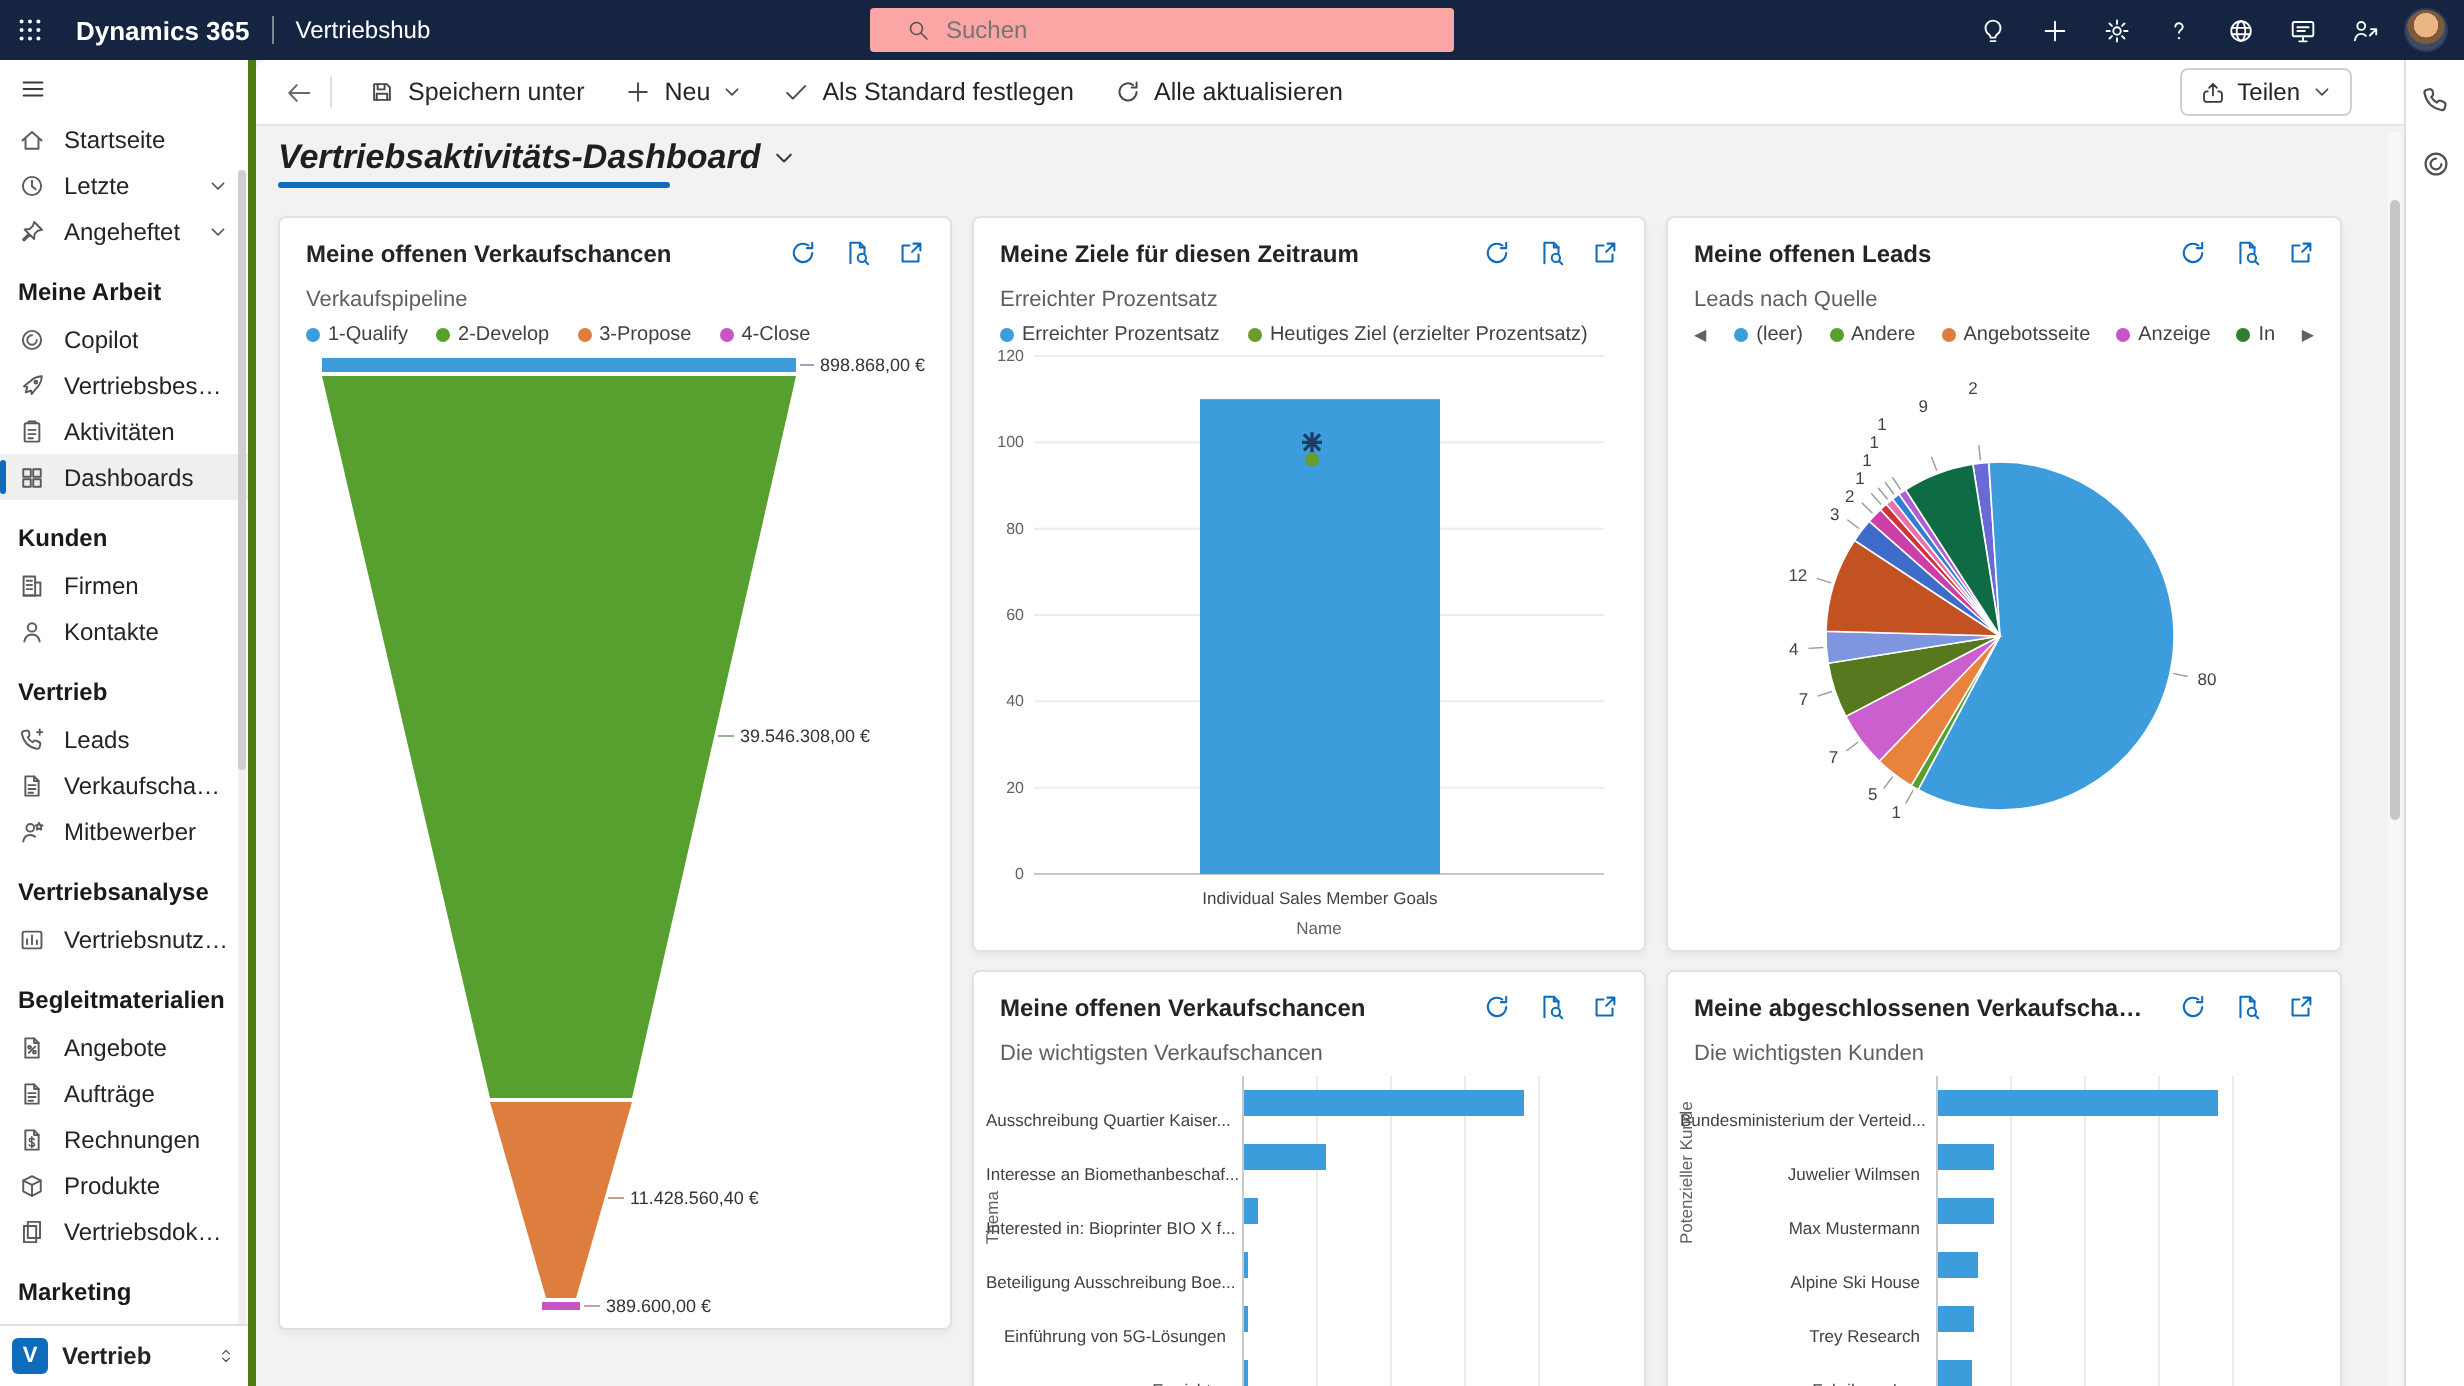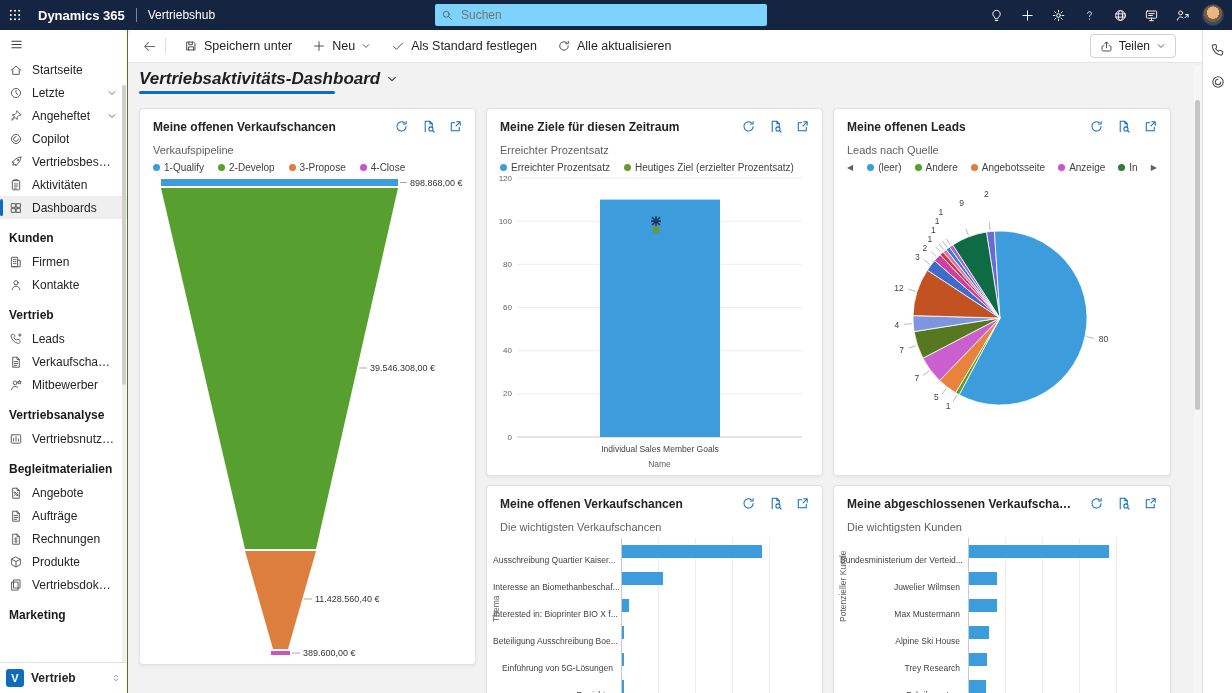--- a/index.html
+++ b/index.html
@@ -9,33 +9,33 @@
   svg{display:block;}
   .ic svg{width:15px;height:15px;}
   
   .topbar{position:absolute;top:0;left:0;width:1232px;height:30px;background:#152440;
     display:flex;align-items:center;color:#fff;z-index:50;}
   .waffle{width:30px;height:30px;display:flex;align-items:center;justify-content:center;cursor:pointer;}
   .waffle svg{width:14px;height:14px;}
   .brand{font-size:13px;font-weight:bold;margin-left:8px;white-space:nowrap;}
   .tb-divider{width:1px;height:14px;background:rgba(255,255,255,.45);margin:0 11px;}
   .appname{font-size:12px;white-space:nowrap;}
-  .tb-search{position:absolute;left:435px;top:4px;width:332px;height:22px;background:#7dd3fc;
-    border-radius:2px;display:flex;align-items:center;padding:0 6px;color:#555;}
+  .tb-search{position:absolute;left:435px;top:4px;width:292px;height:22px;background:#fca5a5;
+    border-radius:2px;display:flex;align-items:center;padding:0 6px;color:#555;justify-content:flex-end;}
   .tb-search svg{width:12px;height:12px;}
   .tb-search input{border:none;background:transparent;outline:none;font-size:12px;color:#444;
     margin-left:6px;width:250px;font-family:inherit;}
   .tb-right{margin-left:auto;display:flex;align-items:center;gap:9px;padding-right:8px;}
   .tb-icon{width:22px;height:22px;display:flex;align-items:center;justify-content:center;cursor:pointer;color:#fff;}
   .tb-icon svg{width:15px;height:15px;stroke-width:1;}
   .avatar{width:22px;height:22px;border-radius:50%;background:radial-gradient(circle at 50% 38%,#e9b583 0 38%,#7c5a3a 39% 58%,#3c4a63 59%);border:1px solid #2b3c5e;cursor:pointer;}
   
   .shell{position:absolute;top:30px;left:0;width:1232px;height:663px;display:flex;}
   
-  .sidebar{width:128px;background:#fff;border-right:1px solid #4d7c0f;position:relative;flex:none;}
+  .sidebar{width:128px;background:#fff;border-right:4px solid #4d7c0f;position:relative;flex:none;}
   .nav-scroll{position:absolute;top:0;left:0;right:0;bottom:31px;overflow:hidden;}
   .hamb{height:28px;display:flex;align-items:center;padding-left:9px;color:#3b3b3b;cursor:pointer;}
   .hamb svg{width:15px;height:15px;}
   .nav-item{height:23px;display:flex;align-items:center;padding-left:9px;gap:9px;font-size:12px;
     color:#242424;cursor:pointer;position:relative;white-space:nowrap;}
   .nav-item .nav-ic{color:#5a5a58;flex:none;display:flex;}
   .nav-item .nav-ic svg{width:14px;height:14px;}
   .nav-item.selected{background:#efefef;}
   .nav-item.selected::before{content:"";position:absolute;left:0;top:3px;bottom:3px;width:3px;background:#0f6cbd;border-radius:2px;}
   .nav-chev{margin-left:auto;margin-right:10px;color:#5a5a58;display:flex;}
@@ -229,20 +229,21 @@
                 <path d="M9.3 2.3l4.4 4.4-2.4.6-1.8 1.8-.3 2.9-2.4-2.4-3.3 3.3-.6-.6 3.3-3.3-2.4-2.4 2.9-.3 1.8-1.8z"></path>
               </svg>
             </span>
             <span class="nav-label">Angeheftet</span>
             <span class="nav-chev">
               <svg viewBox="0 0 16 16" fill="none" stroke="currentColor" stroke-width="1.1" stroke-linecap="round" stroke-linejoin="round">
                 <path d="M3.5 5.8L8 10.3l4.5-4.5" stroke-width="1.4"></path>
               </svg>
             </span>
           </div>
+          <div class="nav-header">Meine Arbeit</div>
           <div class="nav-item">
             <span class="nav-ic">
               <svg viewBox="0 0 16 16" fill="none" stroke="currentColor" stroke-width="1.1" stroke-linecap="round" stroke-linejoin="round">
                 <circle cx="8" cy="8" r="5.2"></circle>
                 <path d="M8 5.3a2.7 2.7 0 1 0 2.7 2.7"></path>
               </svg>
             </span>
             <span class="nav-label">Copilot</span>
           </div>
           <div class="nav-item">

